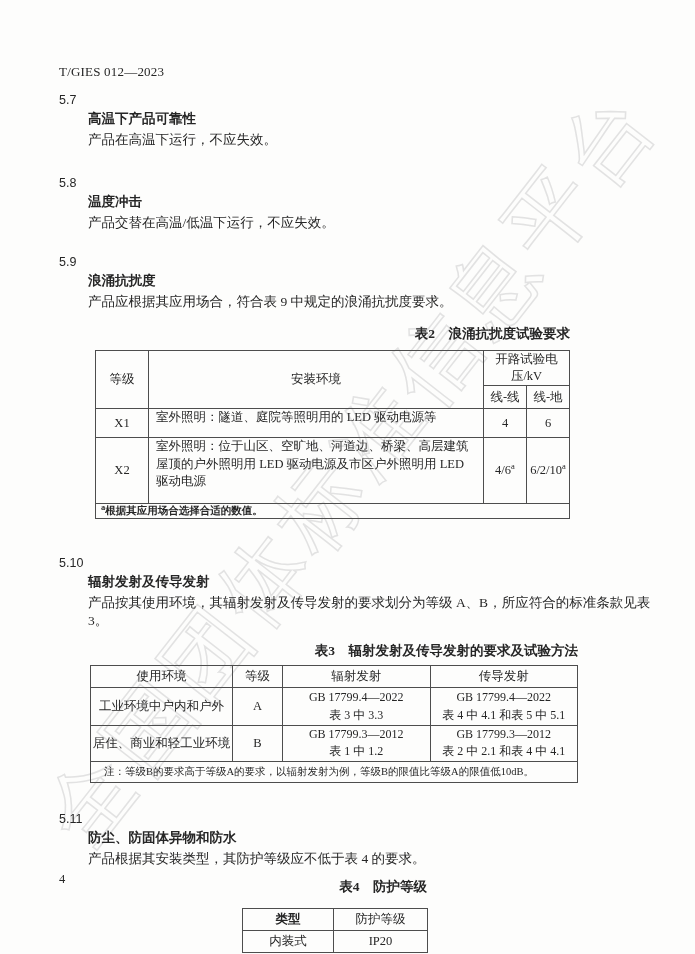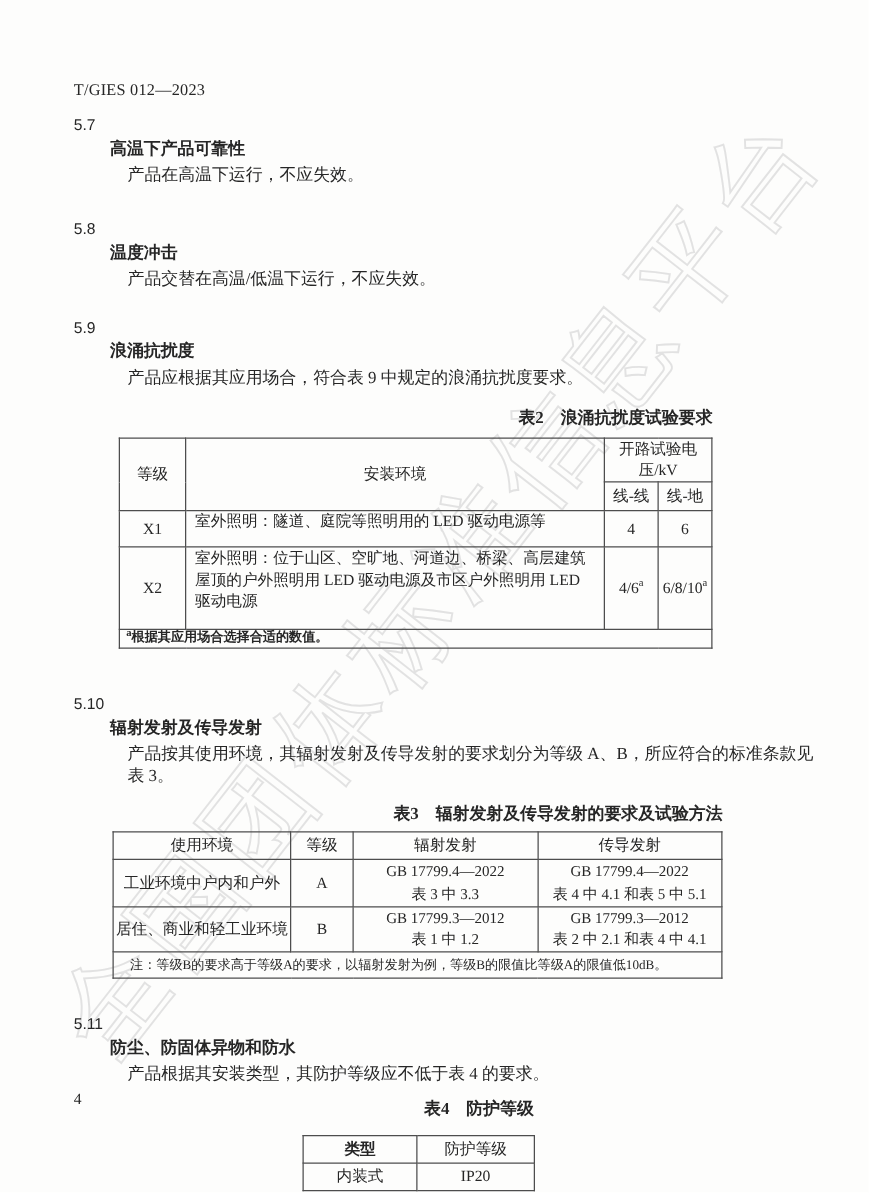--- a/index.html
+++ b/index.html
@@ -26,21 +26,21 @@
   .doc-code { font-size:13px; letter-spacing:0.2px; }
   .sec-num {
     font-family:"Liberation Sans","DejaVu Sans",sans-serif;
     font-size:12.5px; line-height:16px;
   }
   .sec-title {
     font-weight:700; font-size:13.5px; line-height:18px;
     margin-left:29px; margin-top:2px;
     font-family:"Liberation Sans","DejaVu Sans",sans-serif;
   }
-  .sec-body { font-size:13.5px; line-height:18px; margin-left:43px; margin-top:3px; }
+  .sec-body { font-size:13.5px; line-height:18px; margin-left:29px; margin-top:3px; }
   .mt-s57 { margin-top:12px; }
   .mt-s58 { margin-top:26px; }
   .mt-s59 { margin-top:22px; }
   .mt-s510 { margin-top:36px; }
   .mt-s511 { margin-top:28px; }
   .tbl-caption {
     font-weight:700; font-size:13.5px; text-align:right;
     font-family:Liberation Serif, serif;
   }
   .cap2 { width:475px; margin:14px 0 0 36px; }
@@ -122,21 +122,21 @@
       <tr class="rx1">
         <td class="c-level">X1</td>
         <td class="envcell">室外照明：隧道、庭院等照明用的 LED 驱动电源等</td>
         <td class="c-ll"><span>4</span><sup class="fm"></sup></td>
         <td class="c-lg"><span>6</span><sup class="fm"></sup></td>
       </tr>
       <tr class="rx2">
         <td class="c-level">X2</td>
         <td class="envcell">室外照明：位于山区、空旷地、河道边、桥梁、高层建筑屋顶的户外照明用 LED 驱动电源及市区户外照明用 LED 驱动电源</td>
         <td class="c-ll"><span>4/6</span><sup class="fm">a</sup></td>
-        <td class="c-lg"><span>6/8/10</span><sup class="fm">a</sup></td>
+        <td class="c-lg"><span>6/2/10</span><sup class="fm">a</sup></td>
       </tr>
       <tr class="footrow">
         <td colspan="4"><sup class="fm">a</sup><span>根据其应用场合选择合适的数值。</span></td>
       </tr>
     </tbody>
       </table>
 
     <div class="section mt-s510">
       <div class="sec-num">5.10</div>
       <div class="sec-title">辐射发射及传导发射</div>

